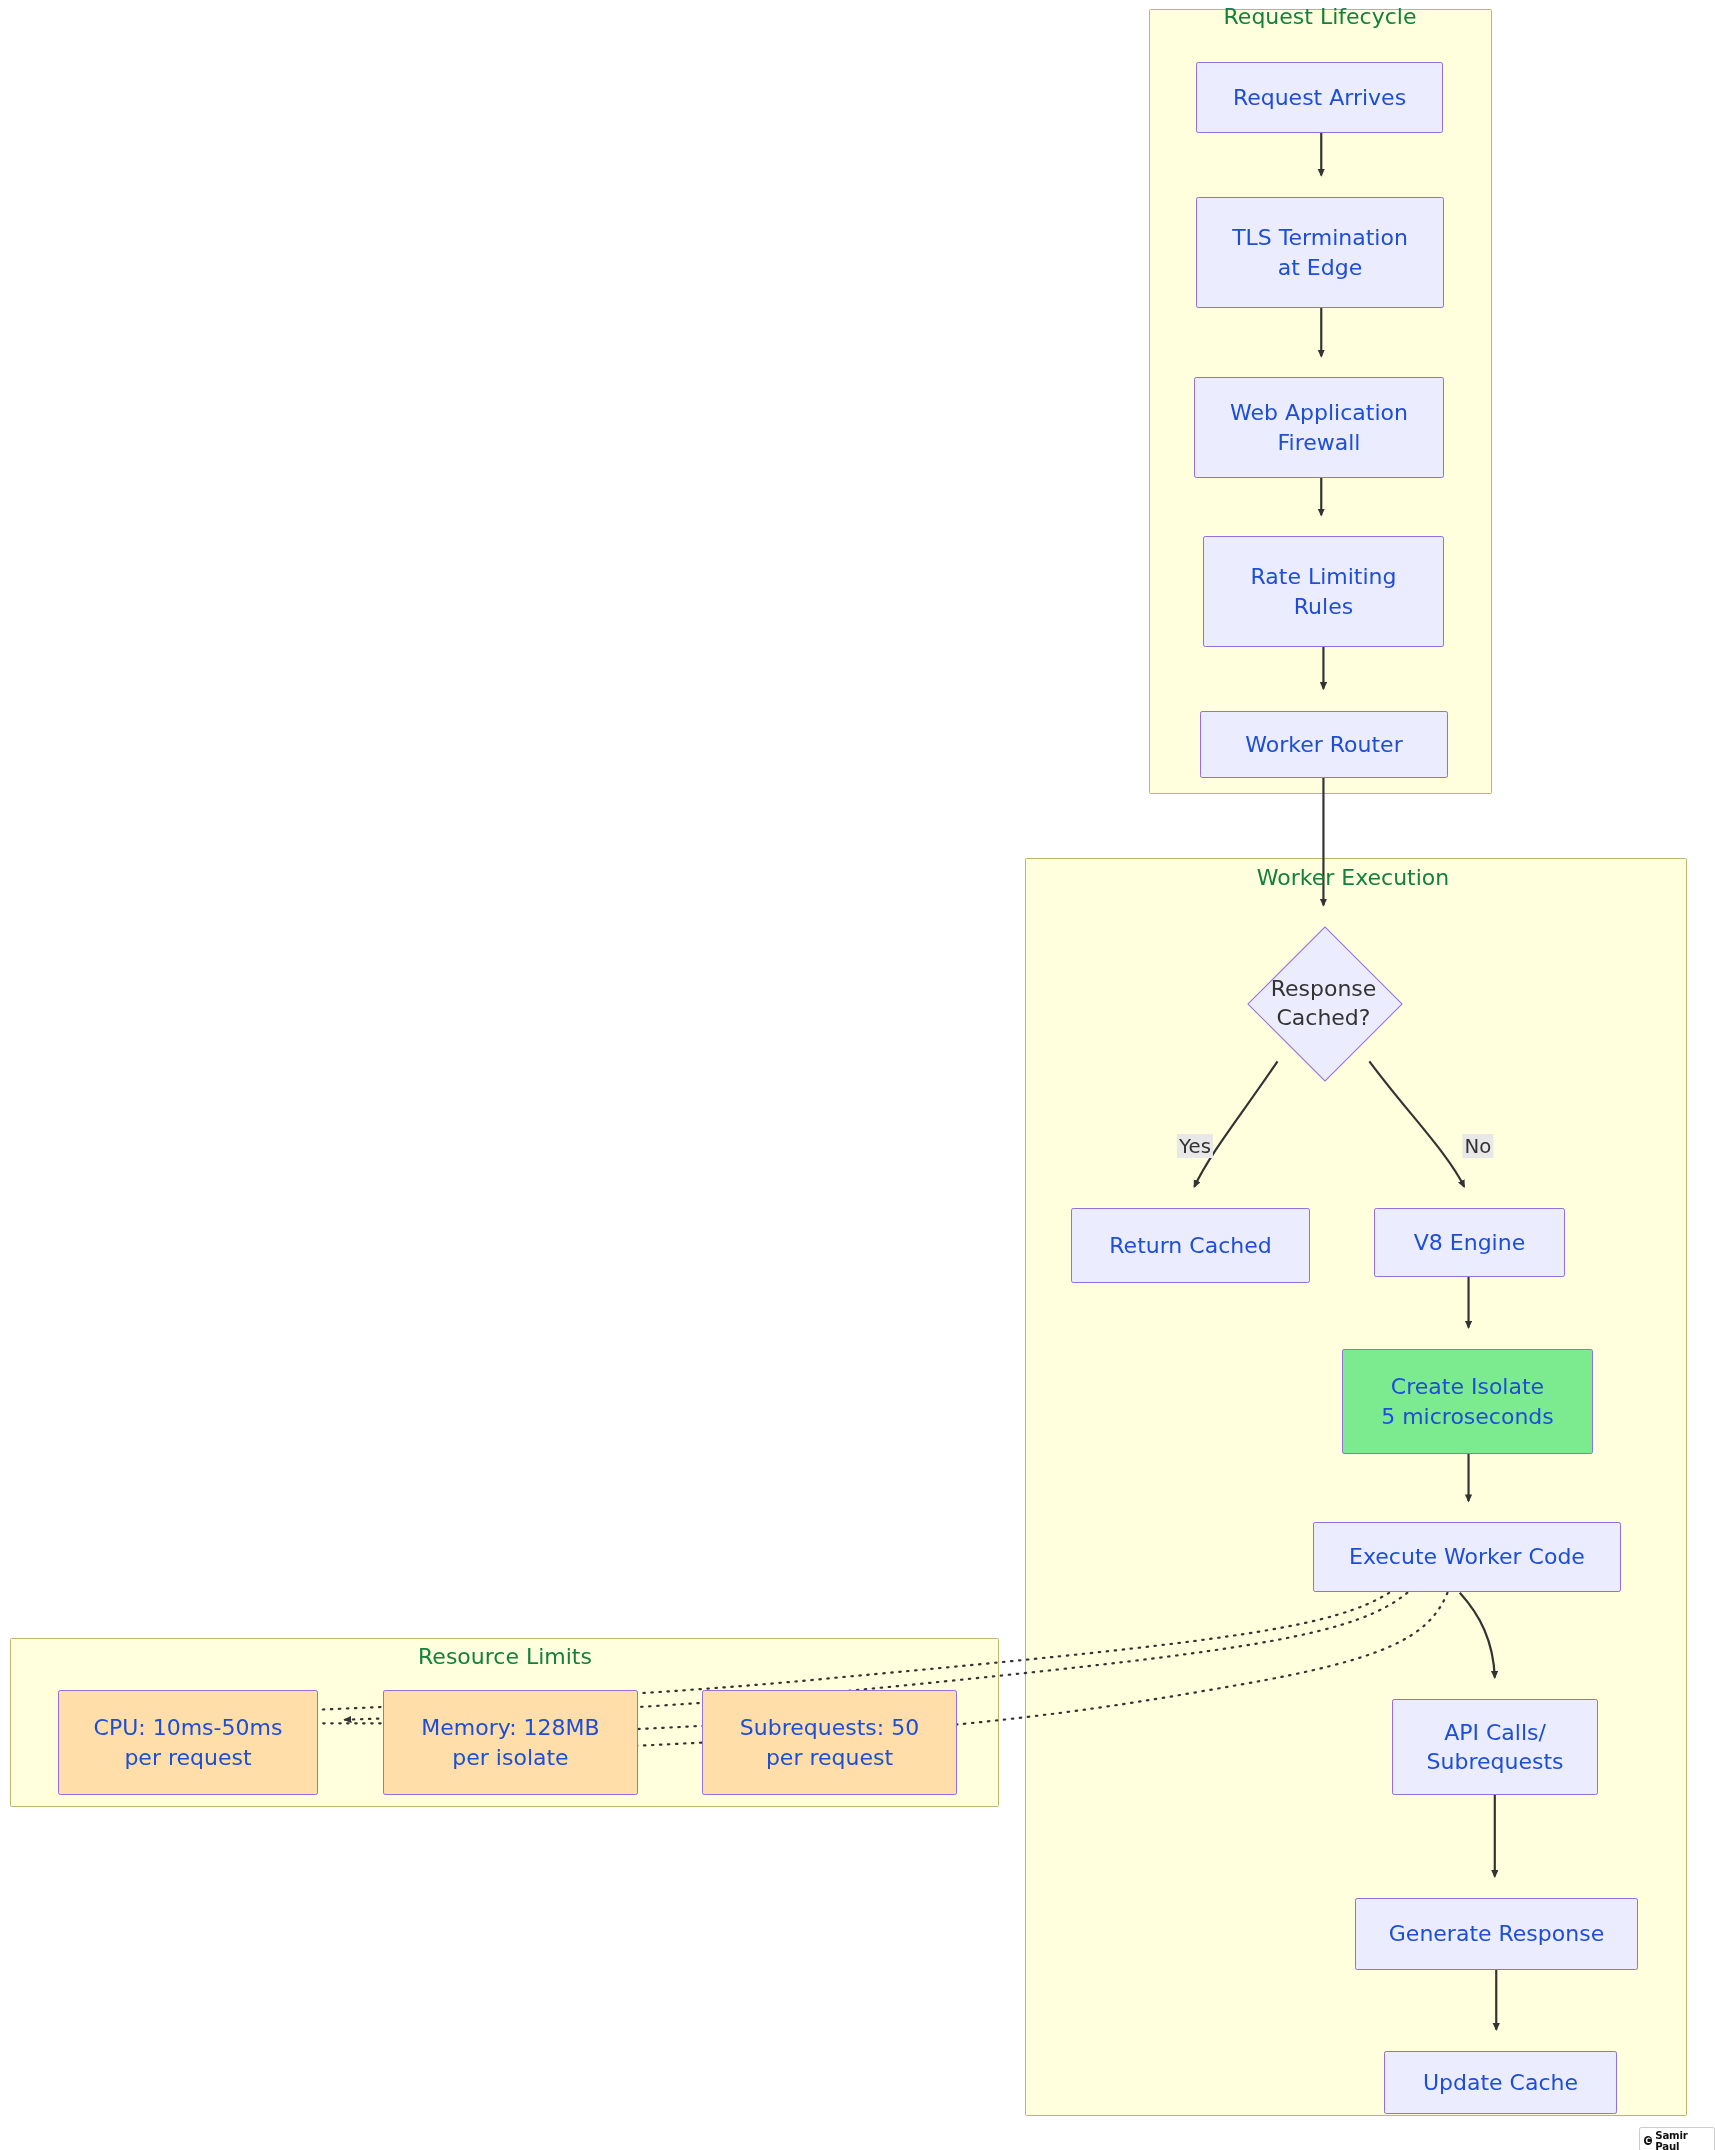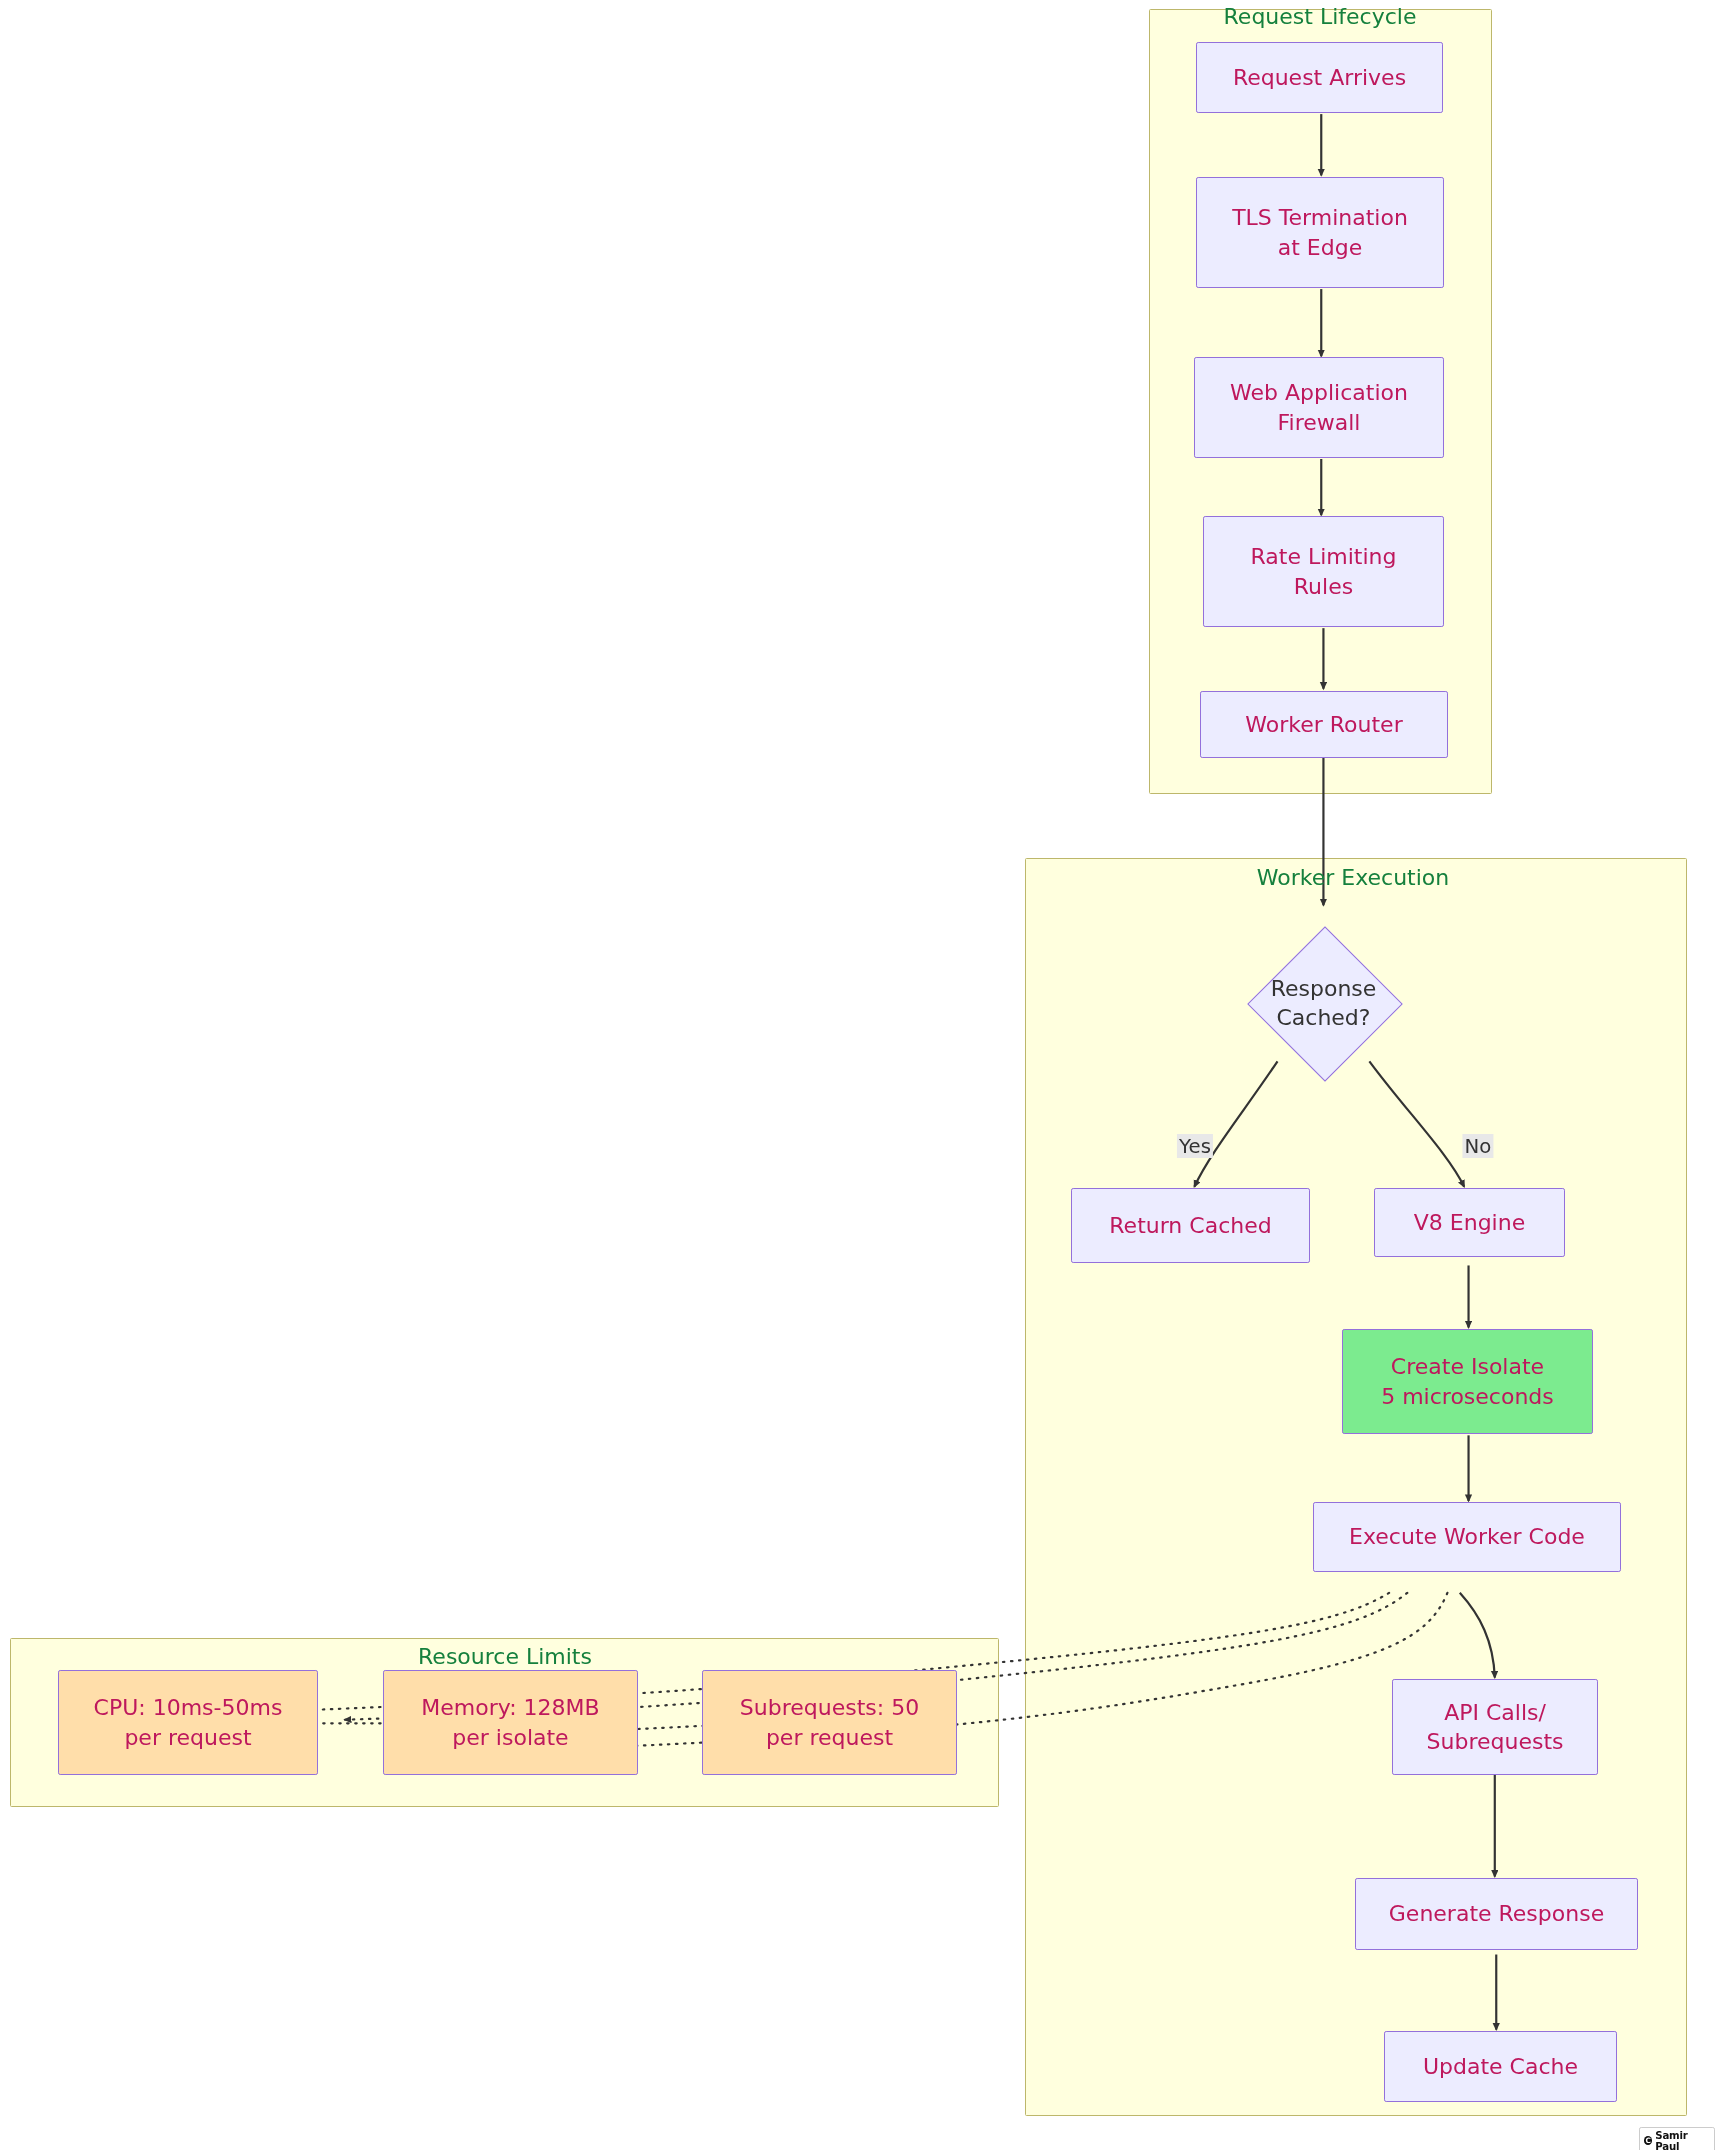--- a/index.html
+++ b/index.html
@@ -43,23 +43,24 @@
     position: absolute;
     box-sizing: border-box;
     background: #ececff;
     border: 1.5px solid #9370db;
     border-radius: 2.2px;
     display: flex;
     align-items: center;
     justify-content: center;
     text-align: center;
     font-size: 22px;
-    color: #be185d;
+    color: #1d4ed8;
     line-height: 1.32;
     padding: 2.9px 7.3px;
+    margin-top: 20px;
   }
   .node.green {
     background: #7ceb8f;
   }
   .node.orange {
     background: #ffdeaa;
   }
   .diamond-wrap {
     position: absolute;
     display: flex;
@@ -212,21 +213,21 @@
   <div class="node green nowrap" style="left:1342px; top:1329px; width:251px; height:105px;">Create Isolate
 5 microseconds</div>
 
   <div class="node" style="left:1313px; top:1502px; width:308px; height:70px;">Execute Worker Code</div>
 
   <div class="node nowrap" style="left:1392px; top:1679px; width:206px; height:96px;">API Calls/
 Subrequests</div>
 
   <div class="node" style="left:1355px; top:1878px; width:283px; height:72px;">Generate Response</div>
 
-  <div class="node" style="left:1384px; top:2031px; width:233px; height:71px;">Update Cache</div>
+  <div class="node" style="left:1384px; top:2031px; width:233px; height:63px;">Update Cache</div>
 
   <div class="node orange nowrap" style="left:58px; top:1670px; width:260px; height:105px;">CPU: 10ms-50ms
 per request</div>
 
   <div class="node orange nowrap" style="left:383px; top:1670px; width:255px; height:105px;">Memory: 128MB
 per isolate</div>
 
   <div class="node orange nowrap" style="left:702px; top:1670px; width:255px; height:105px;text-align:center;">Subrequests: 50
 per request</div>
 

